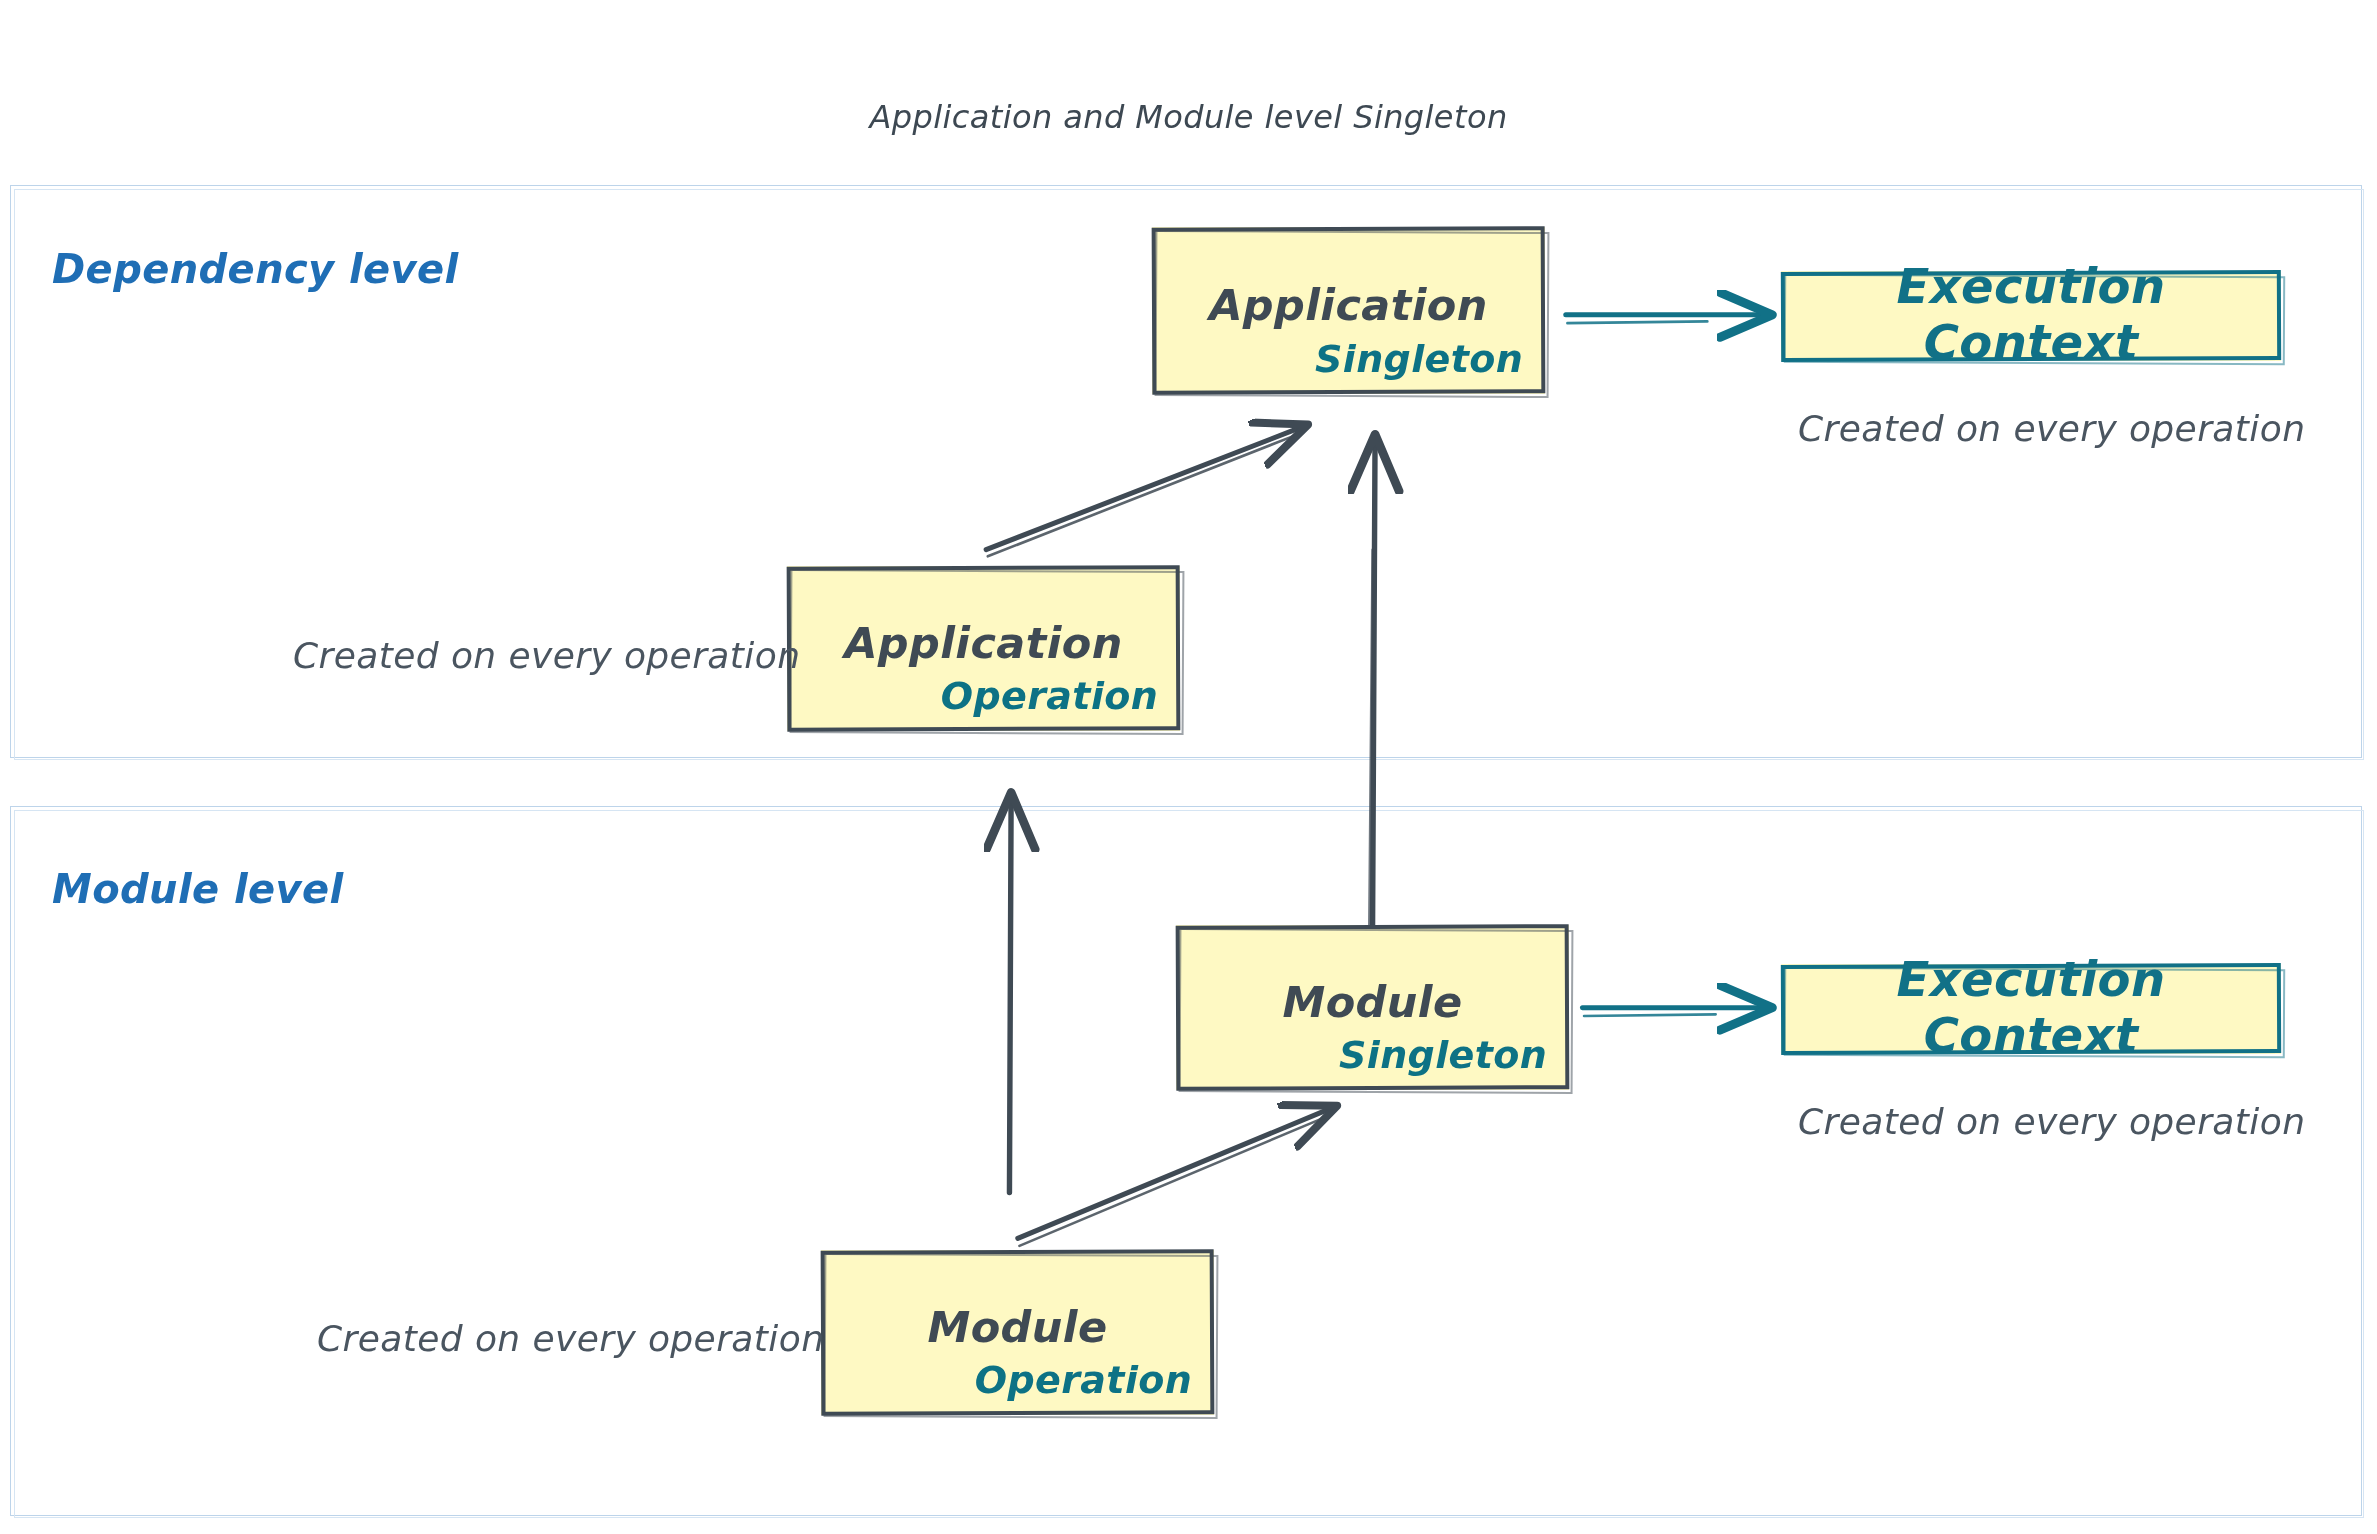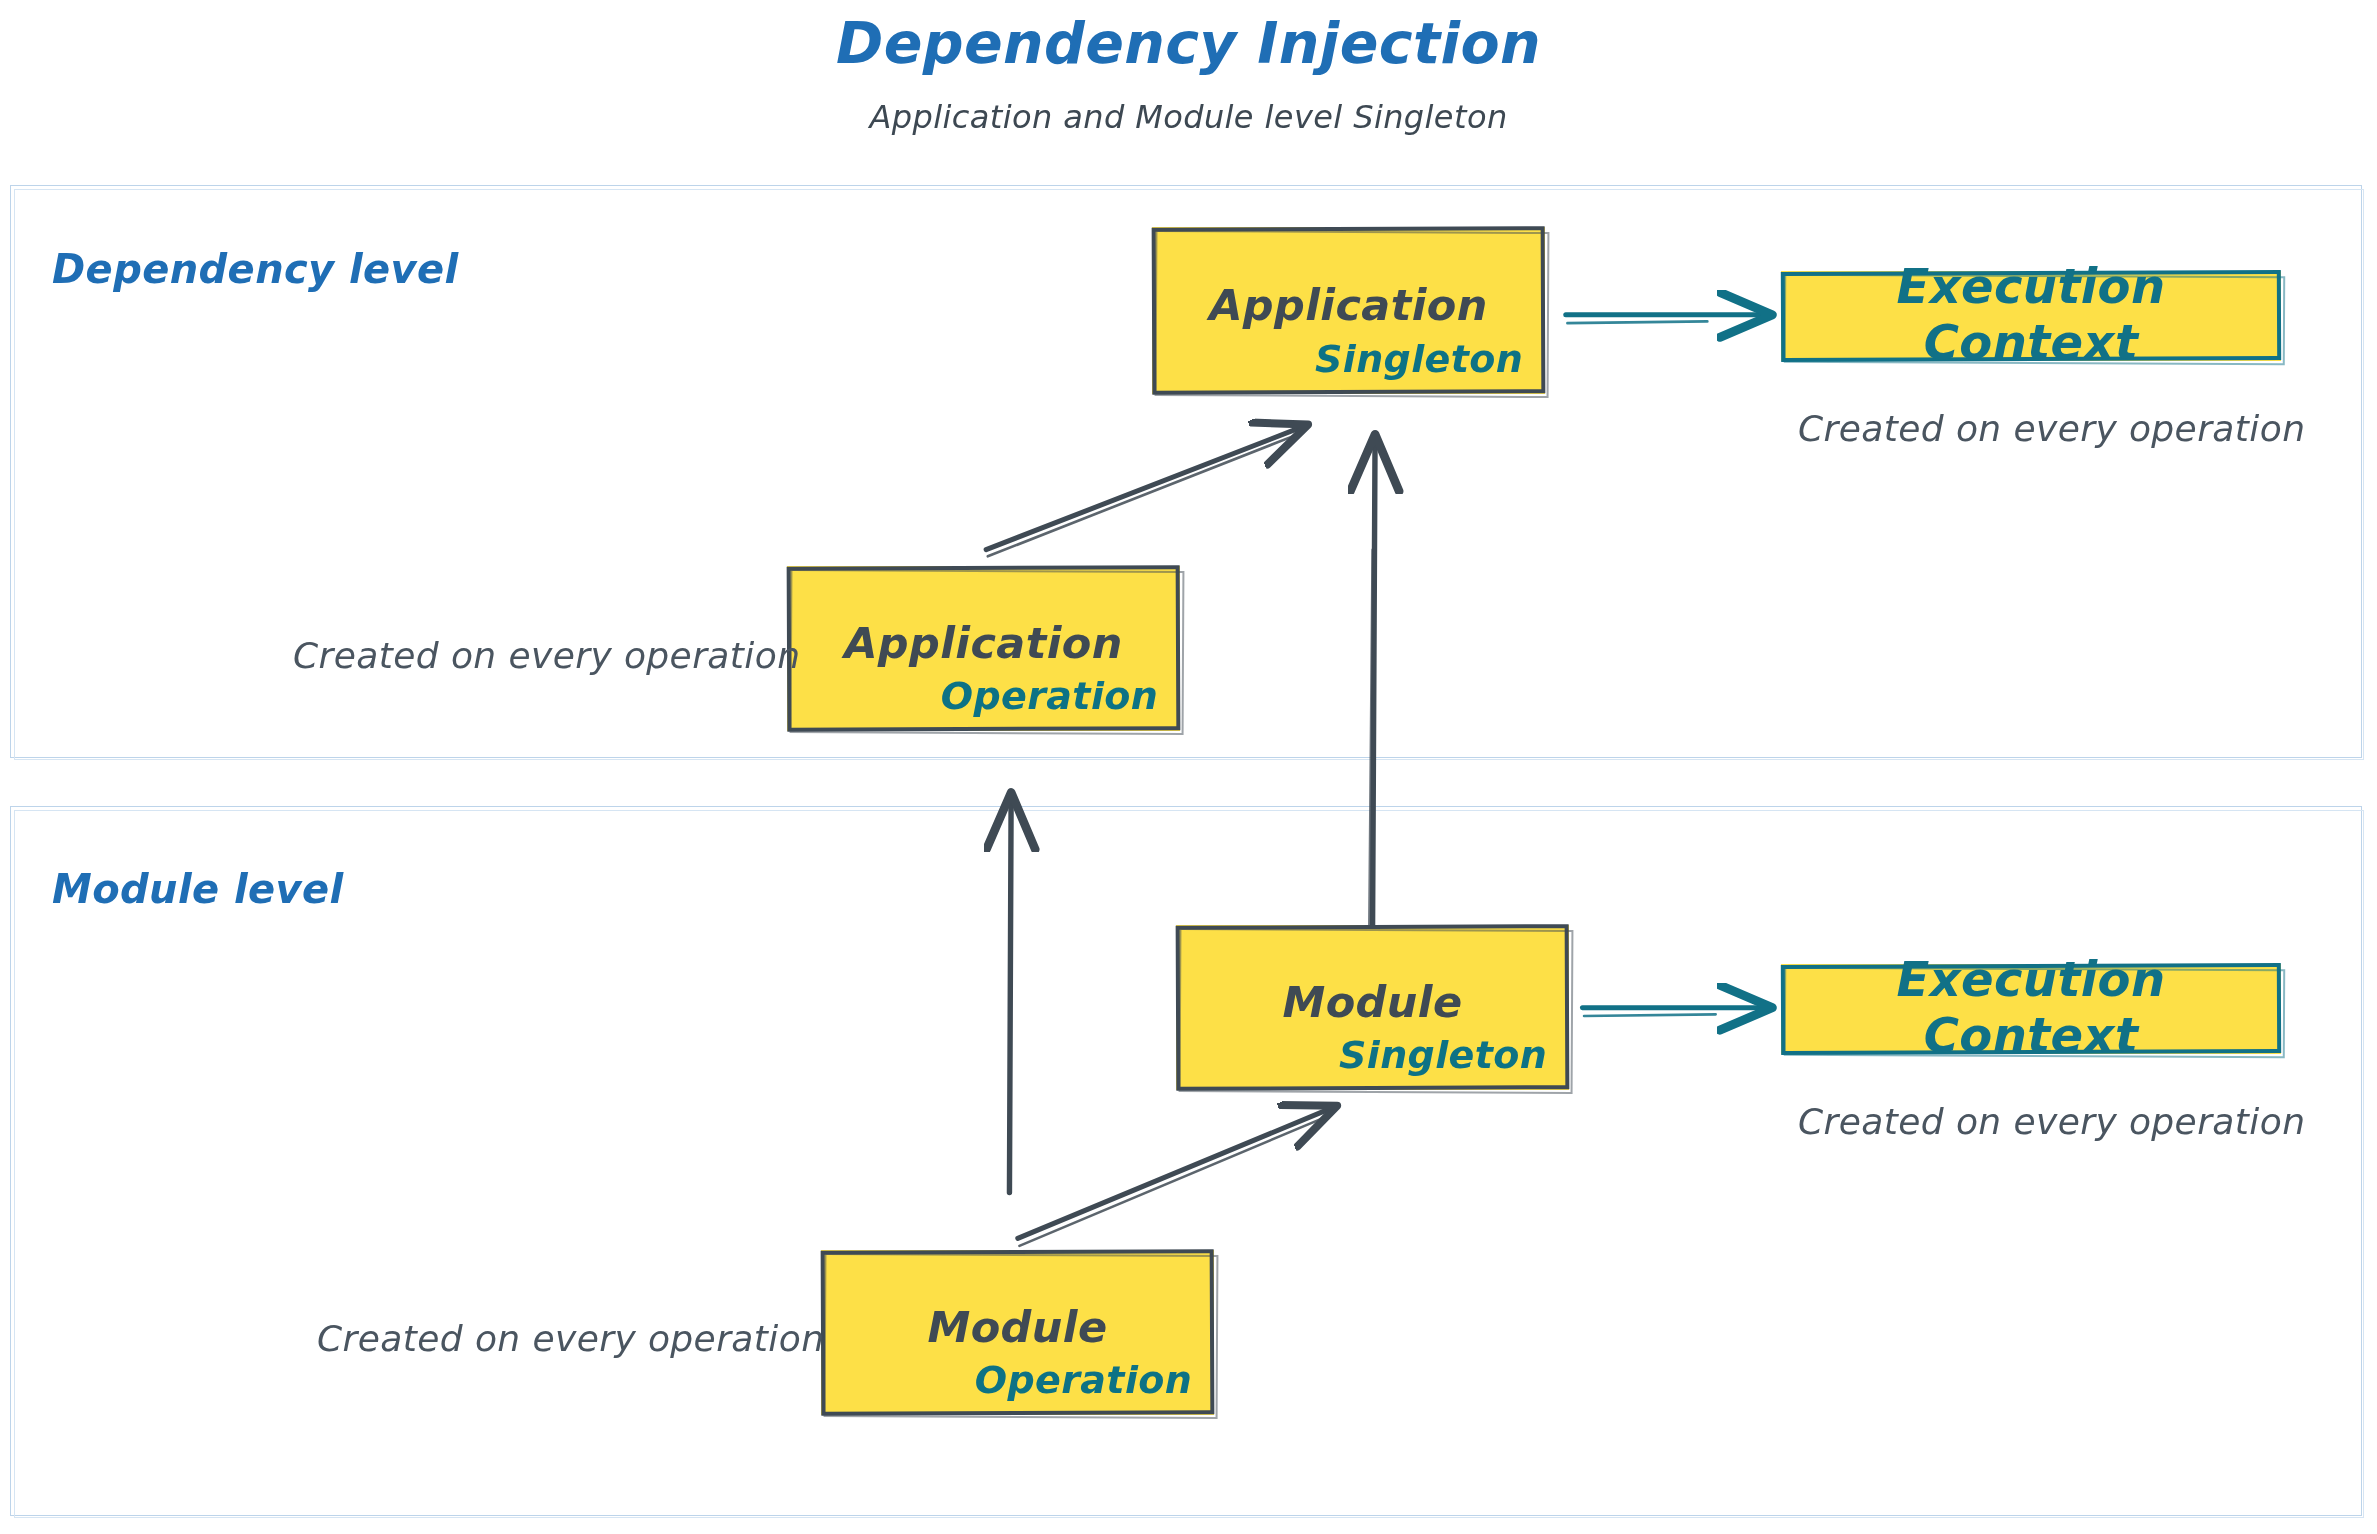--- a/index.html
+++ b/index.html
@@ -23,21 +23,21 @@
   .note        { position:absolute; font-size:36px; color:#4a5560; font-weight:500; white-space:nowrap; }
 
   
   .panel { position:absolute; border:1.7px solid #bdd4ea; background:#ffffff; }
   .panel::after{
      content:""; position:absolute; left:2.5px; top:2.5px; right:-3.3px; bottom:-3.3px;
      border:0.8px solid #d6e5f3; pointer-events:none;
   }
 
   
-  .node { position:absolute; background:#fde047; }
+  .node { position:absolute; background:#fef9c3; }
   .node .bx {
      position:absolute; inset:0;
      border:4.2px solid #3f4a54;
      transform:rotate(-0.25deg);
   }
   .node .bx2 {
      position:absolute; left:3.3px; top:4.2px; right:-4.2px; bottom:-3.3px;
      border:2.5px solid #3f4a54; opacity:.5;
      transform:rotate(.3deg);
   }
@@ -57,21 +57,20 @@
   .node.teal .main-label { color:#117187; font-size:48px; top:50%; transform:translateY(-52%); }
 
   
   svg.arrows { position:absolute; left:0; top:0; width:2377px; height:1534px; pointer-events:none; }
 </style>
 </head>
 <body>
 
 <div id="stage">
 
-  <div class="title hand">Dependency Injection</div>
   <div class="subtitle hand">Application and Module level Singleton</div>
 
   <div class="panel" style="left:10px; top:185px; width:2352px; height:573px;"></div>
   <div class="panel-label hand" style="left:52px; top:246px;">Dependency level</div>
 
   <div class="panel" style="left:10px; top:806px; width:2352px; height:710px;"></div>
   <div class="panel-label hand" style="left:52px; top:866px;">Module level</div>
 
   <svg class="arrows" viewBox="0 0 2854 1842">
     <defs>

